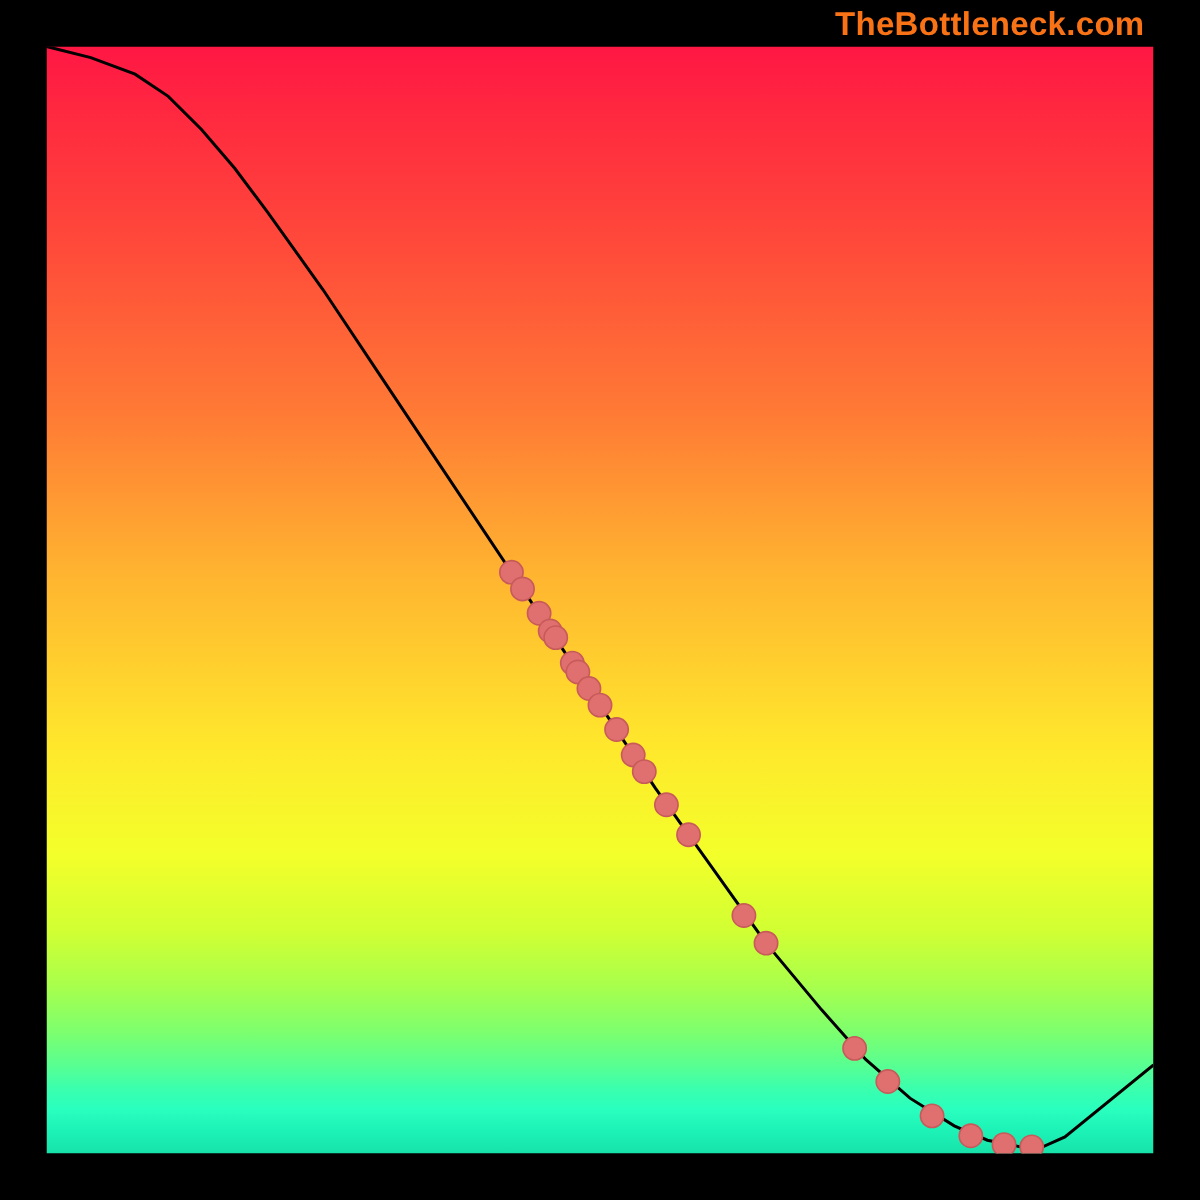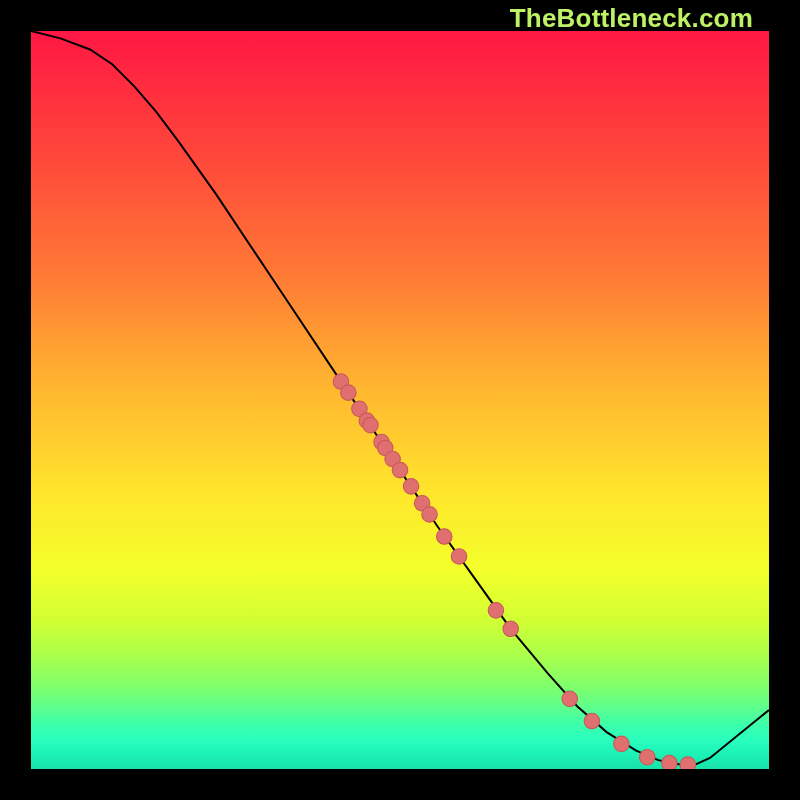--- a/index.html
+++ b/index.html
@@ -42,24 +42,24 @@
       #59ff91 92%,
       #3cffac 94%,
       #29ffbf 96%,
       #1df2b6 98%,
       #17e2aa 100%
     );
   }
   .watermark {
     position: absolute;
     top: 3px;
-    right: 47px;
-    font-size: 26px;
+    right: 37px;
+    font-size: 22px;
     font-weight: 600;
-    color: #bef264;
+    color: #f97316;
     letter-spacing: 0.2px;
     user-select: none;
   }
   svg.curve {
     position: absolute;
     inset: 0;
     width: 100%;
     height: 100%;
     overflow: visible;
   }

